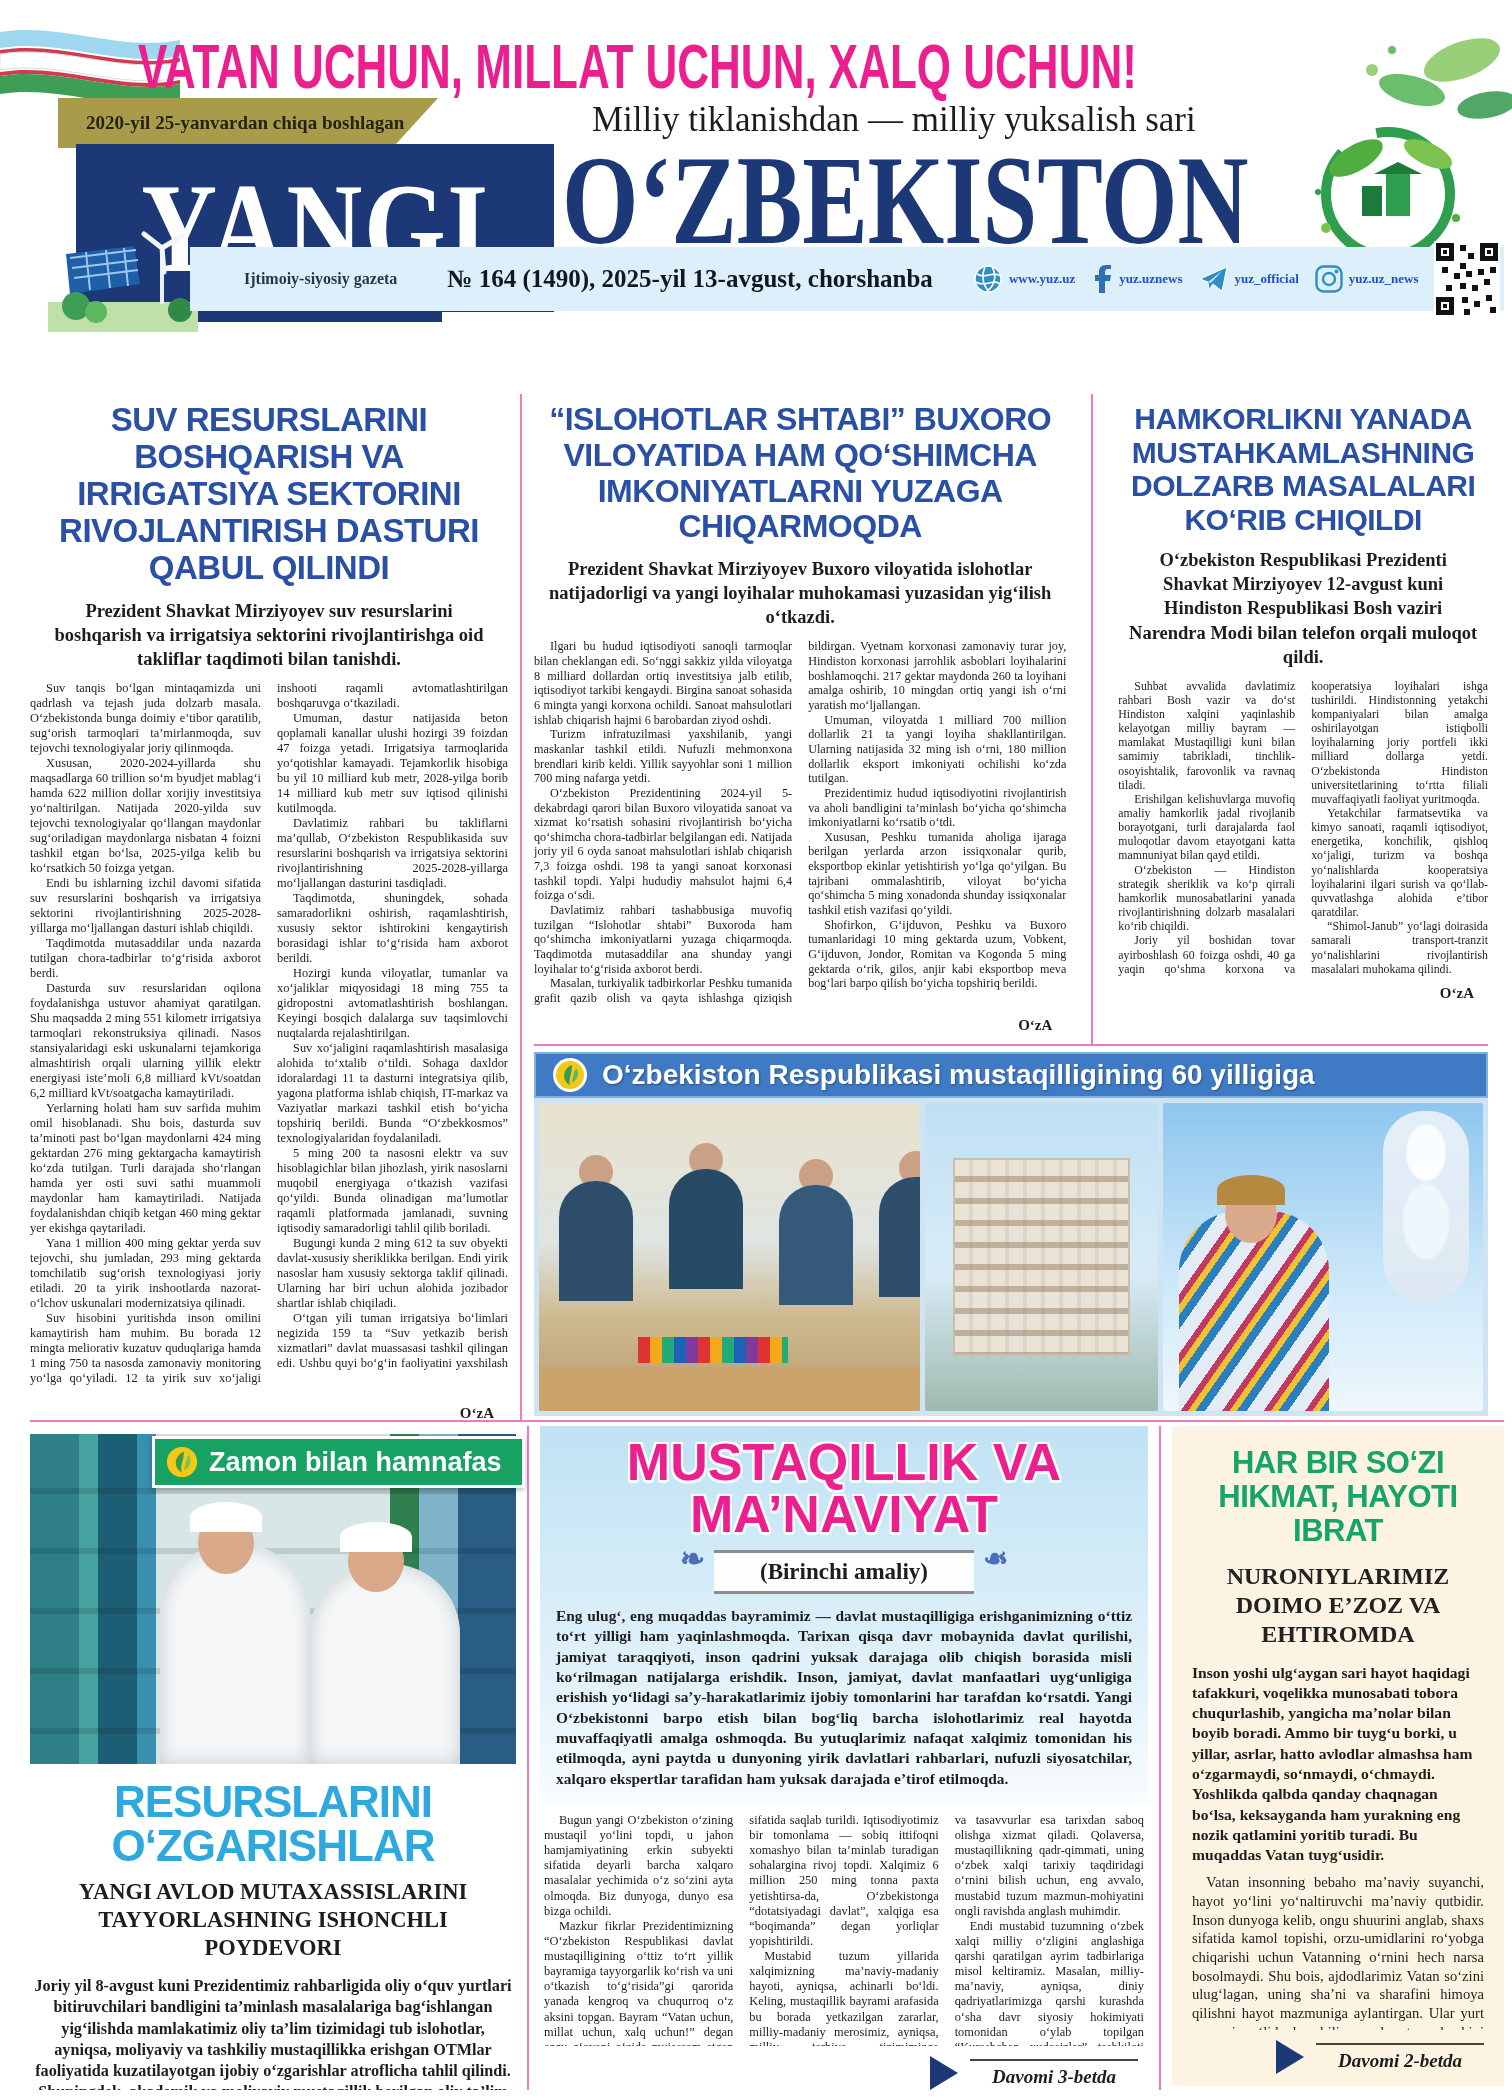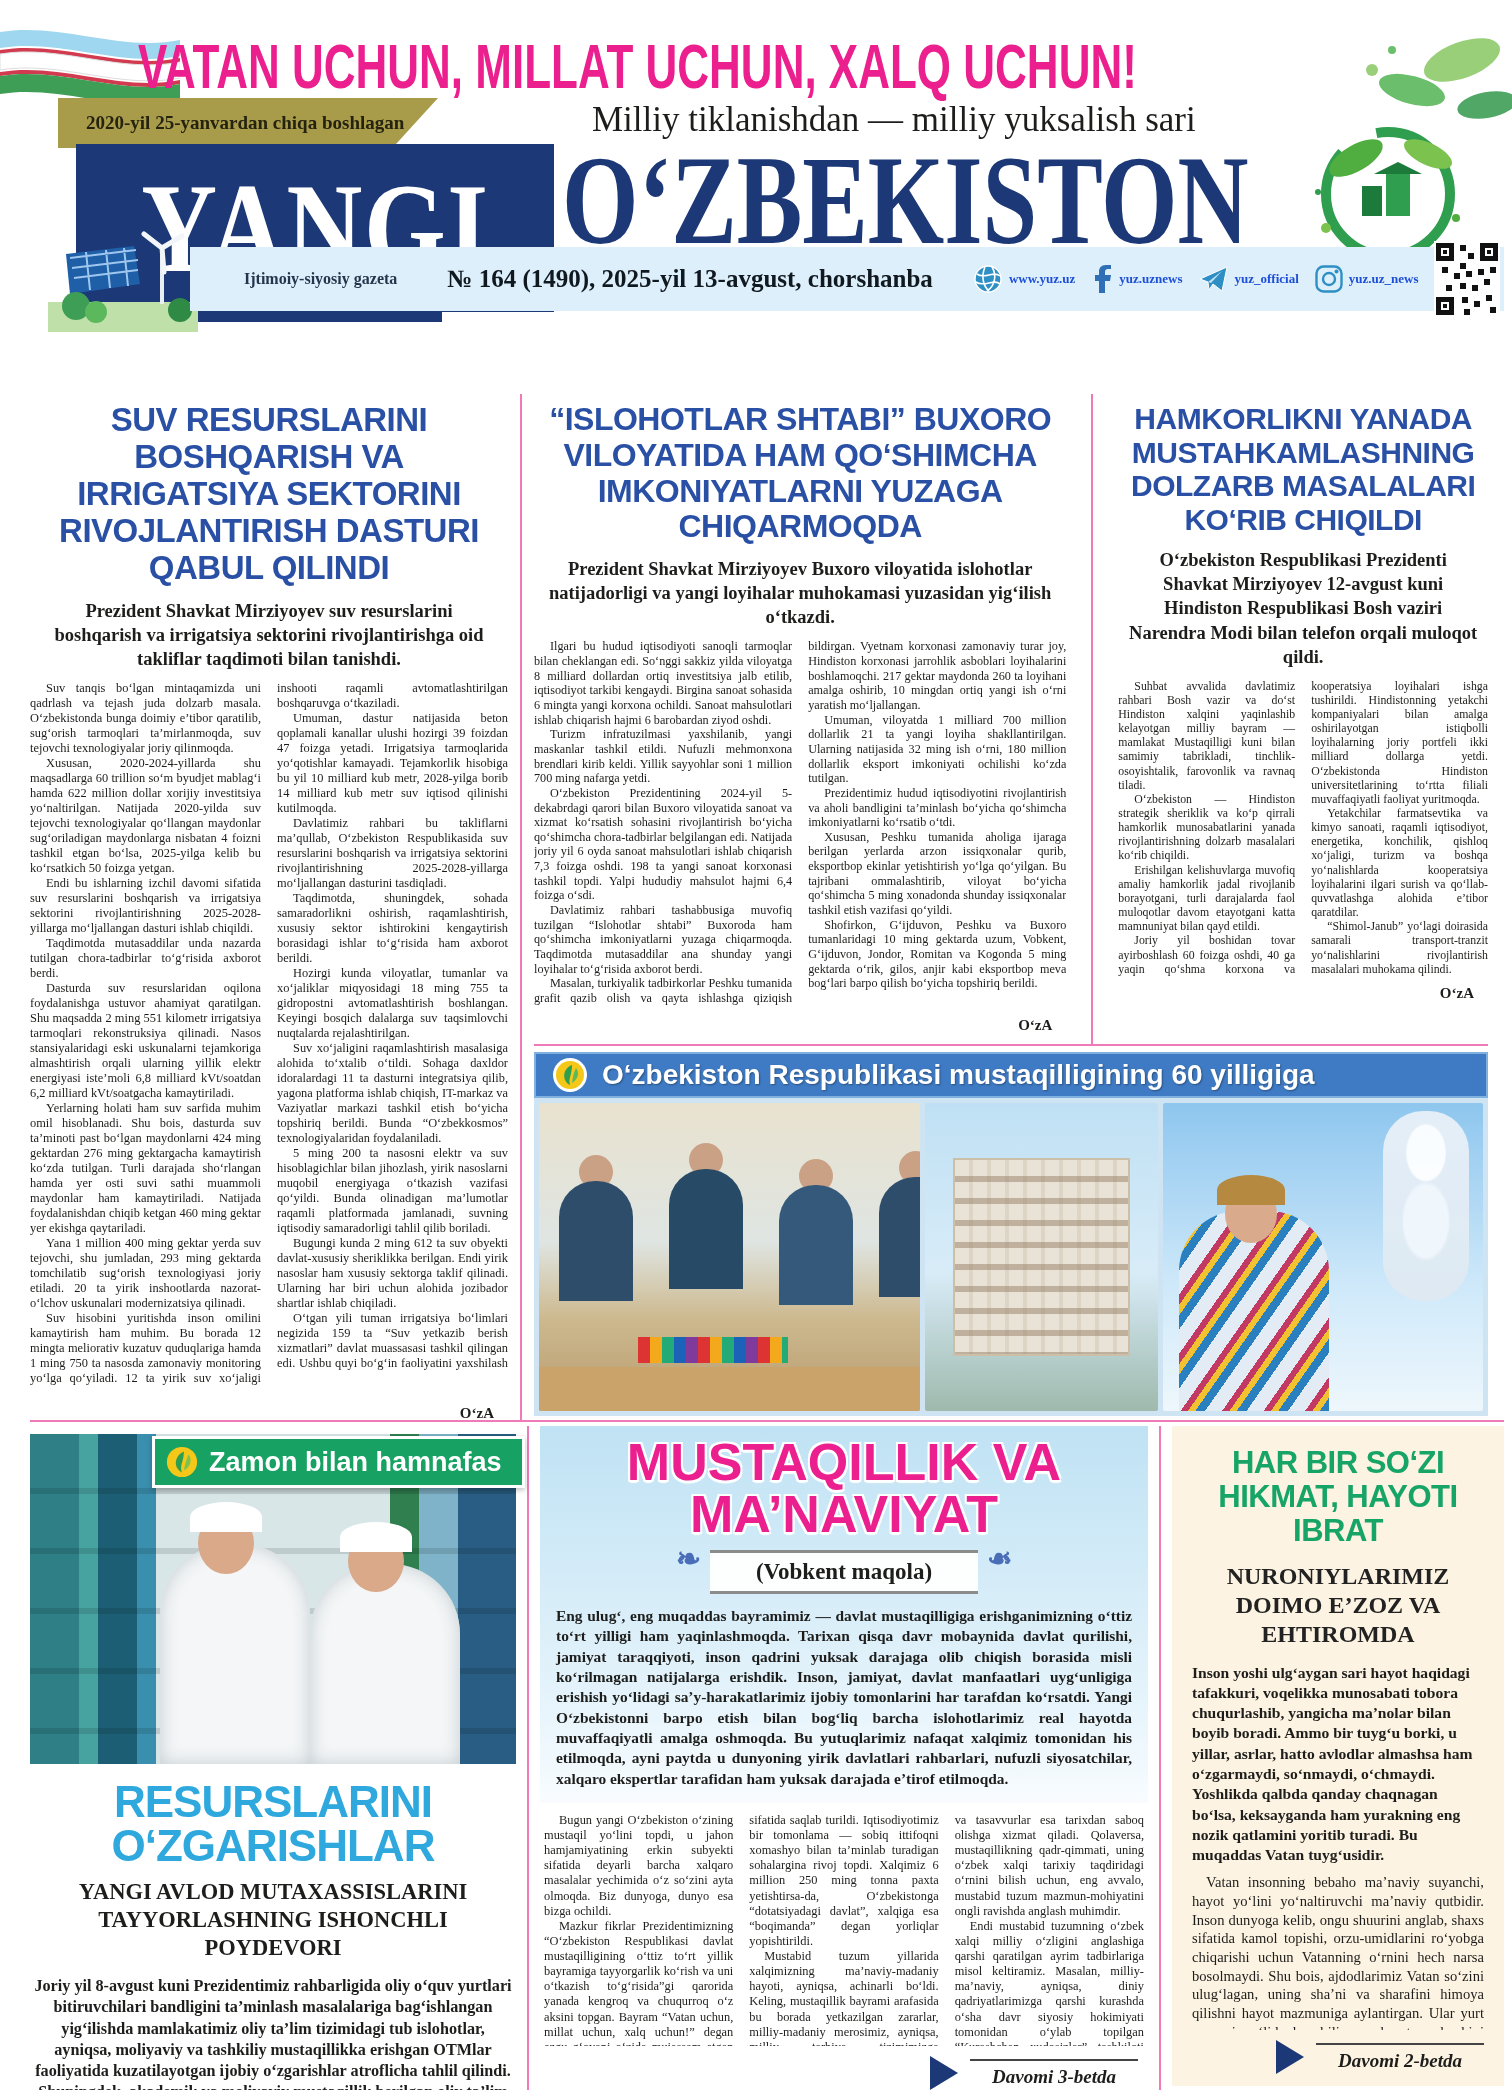--- a/index.html
+++ b/index.html
@@ -317,22 +317,22 @@
             <p>Buxoroning qadim ziyoratgohlari mashhur. Lekin sayyohlarni ko‘p vaqt olib qoladigan yirik majmualar yo‘q. Xorijlik investorlarni jalb etib, savdo va ko‘ngilochar majmualar barpo etish zarurligi qayd etildi.</p>
           </div>
         <div class="src">O‘zA</div>
       </article>
       <div class="vdiv"></div>
       <article class="art art-india">
         <h2>HAMKORLIKNI YANADA MUSTAHKAMLASHNING DOLZARB MASALALARI KO‘RIB CHIQILDI</h2>
         <div class="lead">O‘zbekiston Respublikasi Prezidenti Shavkat Mirziyoyev 12-avgust kuni Hindiston Respublikasi Bosh vaziri Narendra Modi bilan telefon orqali muloqot qildi.</div>
         <div class="art-body">
             <p>Suhbat avvalida davlatimiz rahbari Bosh vazir va do‘st Hindiston xalqini yaqinlashib kelayotgan milliy bayram — mamlakat Mustaqilligi kuni bilan samimiy tabrikladi, tinchlik-osoyishtalik, farovonlik va ravnaq tiladi.</p>
+            <p>Erishilgan kelishuvlarga muvofiq amaliy hamkorlik jadal rivojlanib borayotgani, turli darajalarda faol muloqotlar davom etayotgani katta mamnuniyat bilan qayd etildi.</p>
             <p>O‘zbekiston — Hindiston strategik sheriklik va ko‘p qirrali hamkorlik munosabatlarini yanada rivojlantirishning dolzarb masalalari ko‘rib chiqildi.</p>
-            <p>Erishilgan kelishuvlarga muvofiq amaliy hamkorlik jadal rivojlanib borayotgani, turli darajalarda faol muloqotlar davom etayotgani katta mamnuniyat bilan qayd etildi.</p>
             <p>Joriy yil boshidan tovar ayirboshlash 60 foizga oshdi, 40 ga yaqin qo‘shma korxona va kooperatsiya loyihalari ishga tushirildi. Hindistonning yetakchi kompaniyalari bilan amalga oshirilayotgan istiqbolli loyihalarning joriy portfeli ikki milliard dollarga yetdi. O‘zbekistonda Hindiston universitetlarining to‘rtta filiali muvaffaqiyatli faoliyat yuritmoqda.</p>
             <p>Yetakchilar farmatsevtika va kimyo sanoati, raqamli iqtisodiyot, energetika, konchilik, qishloq xo‘jaligi, turizm va boshqa yo‘nalishlarda kooperatsiya loyihalarini ilgari surish va qo‘llab-quvvatlashga alohida e’tibor qaratdilar.</p>
             <p>“Shimol-Janub” yo‘lagi doirasida samarali transport-tranzit yo‘nalishlarini rivojlantirish masalalari muhokama qilindi.</p>
             <p>Hukumatlararo komissiyaning navbatdagi yig‘ilishini Toshkent shahrida o‘tkazish muhimligi qayd etildi. Madaniyat va kino kunlarini o‘zaro tashkil etish, hududlar darajasida almashinuvlarni faollashtirish taklif qilindi.</p>
           </div>
         <div class="src">O‘zA</div>
       </article>
     </div>
 
     <div class="pink-hr"></div>
@@ -403,21 +403,21 @@
     </article>
 
     <div class="vdiv"></div>
 
     <article class="mustaqillik">
       <div class="must-head">
         <div class="must-title">MUSTAQILLIK VA MA’NAVIYAT</div>
         <div class="kicker-wrap">
           <div class="kicker-frame">
             <span class="fl l">❧</span>
-            <span>(Vobkent maqola)</span>
+            <span>(Birinchi amaliy)</span>
             <span class="fl r">❧</span>
           </div>
         </div>
         <div class="must-intro">Eng ulug‘, eng muqaddas bayramimiz — davlat mustaqilligiga erishganimizning o‘ttiz to‘rt yilligi ham yaqinlashmoqda. Tarixan qisqa davr mobaynida davlat qurilishi, jamiyat taraqqiyoti, inson qadrini yuksak darajaga olib chiqish borasida misli ko‘rilmagan natijalarga erishdik. Inson, jamiyat, davlat manfaatlari uyg‘unligiga erishish yo‘lidagi sa’y-harakatlarimiz ijobiy tomonlarini har tarafdan ko‘rsatdi. Yangi O‘zbekistonni barpo etish bilan bog‘liq barcha islohotlarimiz real hayotda muvaffaqiyatli amalga oshmoqda. Bu yutuqlarimiz nafaqat xalqimiz tomonidan his etilmoqda, ayni paytda u dunyoning yirik davlatlari rahbarlari, nufuzli siyosatchilar, xalqaro ekspertlar tarafidan ham yuksak darajada e’tirof etilmoqda.</div>
       </div>
       <div class="must-cols">
           <p>Bugun yangi O‘zbekiston o‘zining mustaqil yo‘lini topdi, u jahon hamjamiyatining erkin subyekti sifatida deyarli barcha xalqaro masalalar yechimida o‘z so‘zini ayta olmoqda. Biz dunyoga, dunyo esa bizga ochildi.</p>
           <p>Mazkur fikrlar Prezidentimizning “O‘zbekiston Respublikasi davlat mustaqilligining o‘ttiz to‘rt yillik bayramiga tayyorgarlik ko‘rish va uni o‘tkazish to‘g‘risida”gi qarorida yanada kengroq va chuqurroq o‘z aksini topgan. Bayram “Vatan uchun, millat uchun, xalq uchun!” degan ezgu g‘oyani o‘zida mujassam etgan holda keng nishonlanadi.</p>
           <p>Mustaqillik yillarida mamlakatimiz tubdan o‘zgardi. 74 yil davom etgan mustabid tuzum yurtimizni har tomonlama vayron qildi. Sobiq markaz tomonidan O‘zbekiston qoloq, agrar davlat sifatida saqlab turildi. Iqtisodiyotimiz bir tomonlama — sobiq ittifoqni xomashyo bilan ta’minlab turadigan sohalargina rivoj topdi. Xalqimiz 6 million 250 ming tonna paxta yetishtirsa-da, O‘zbekistonga “dotatsiyadagi davlat”, xalqiga esa “boqimanda” degan yorliqlar yopishtirildi.</p>
           <p>Mustabid tuzum yillarida xalqimizning ma’naviy-madaniy hayoti, ayniqsa, achinarli bo‘ldi. Keling, mustaqillik bayrami arafasida bu borada yetkazilgan zararlar, milliy-madaniy merosimiz, ayniqsa, milliy tarbiya tizimimizga yetkazilgan ziyon-u zahmatlar haqida ikki og‘iz fikrlashaylik. Har holda bu yosh avlod ongida xalqimiz boshidan kechirgan og‘ir kunlar, yetkazilgan moddiy va ma’naviy zahmatlar haqida muayyan bilim va tasavvur beradi deb o‘ylaymiz. Bunday bilim va tasavvurlar esa tarixdan saboq olishga xizmat qiladi. Qolaversa, mustaqillikning qadr-qimmati, uning o‘zbek xalqi tarixiy taqdiridagi o‘rnini bilish uchun, eng avvalo, mustabid tuzum mazmun-mohiyatini ongli ravishda anglash muhimdir.</p>

